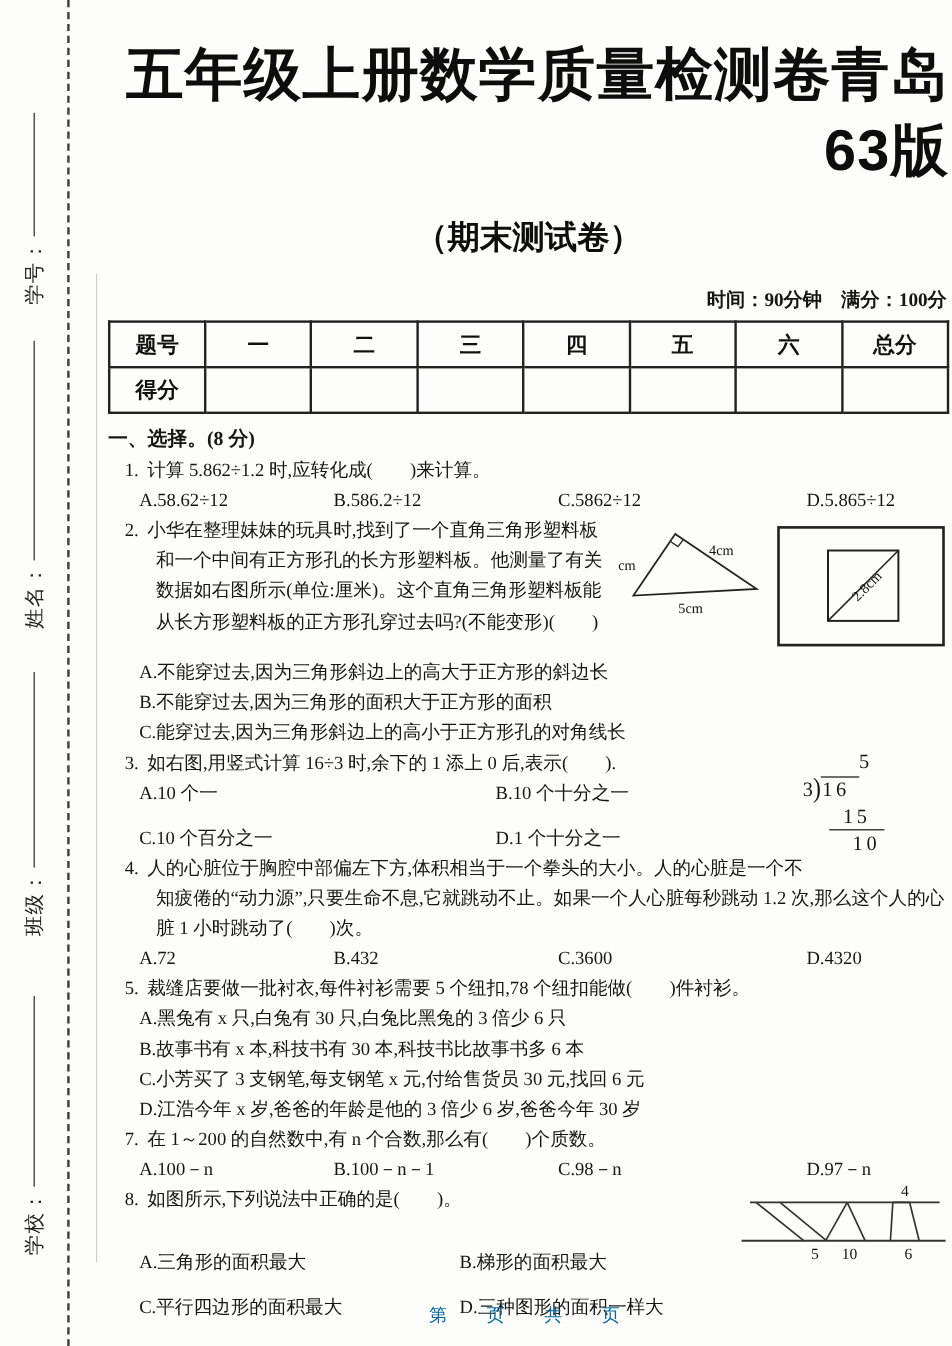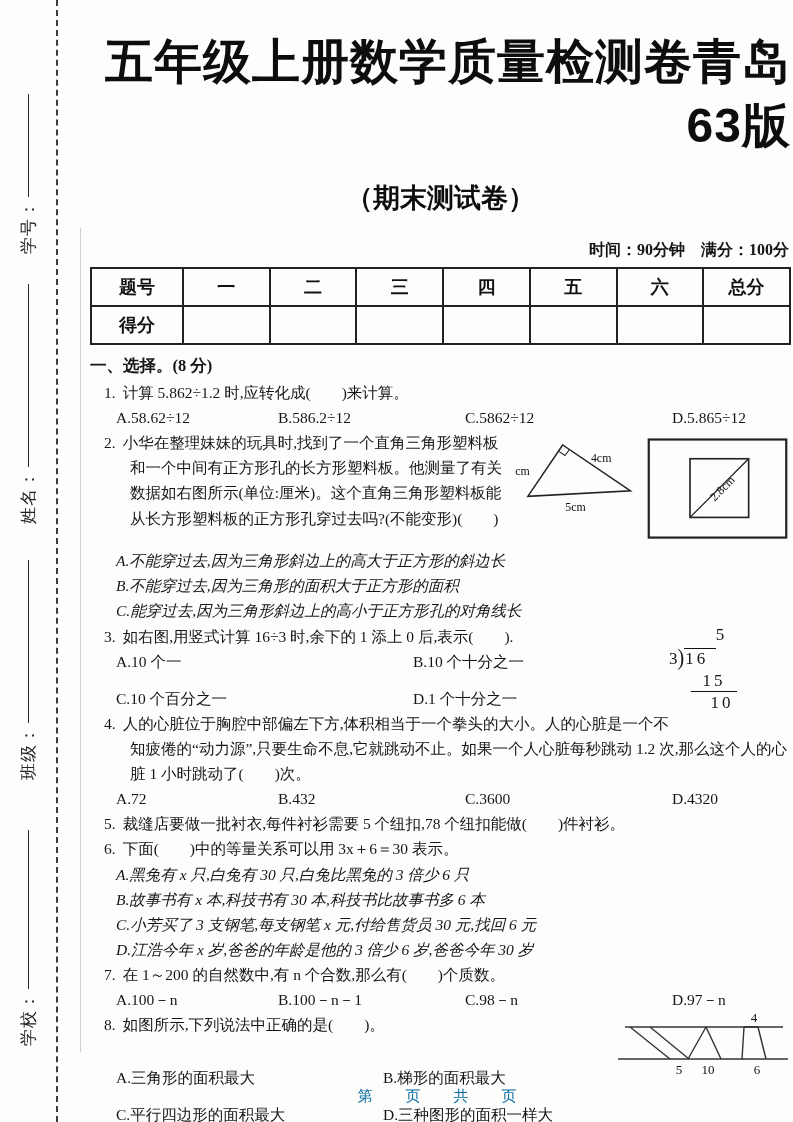--- a/index.html
+++ b/index.html
@@ -35,32 +35,32 @@
     text-align:center; font-family:"Liberation Sans","DejaVu Sans",sans-serif;
     font-weight:bold; font-size:27px; margin-top:22px; color:#0d0d0d;
   }
   .exam-info { text-align:right; font-size:16px; font-weight:600; margin:24px 2px 6px 0; }
 
   table.score-table { width:100%; border-collapse:collapse; table-layout:fixed; }
   table.score-table td {
     border:2px solid #222; height:38px; text-align:center;
     font-size:18px; font-weight:bold; color:#111; background:#fdfdfc;
   }
-  td.col-qnum { width:92px; }
+  td.col-qnum { width:80px; }
 
   .section-title { font-size:16.5px; font-weight:bold; margin:10px 0 3px 0; }
 
   .question { margin-left:14px; font-size:15.5px; line-height:1.62; }
   .q-block { padding-left:26px; text-indent:-26px; }
   .q-num { padding-right:7px; }
   .q-options { margin-left:12px;gap:12px; }
   .q-options.cols-4 { display:grid; grid-template-columns:150px 175px 195px 1fr; }
   .q-options.cols-2 { display:grid; grid-template-columns:285px 1fr; }
   .q-options.cols-2b { display:grid; grid-template-columns:255px 1fr;margin-top:28px; }
-  .q-options.rows { clear:right;font-style:italic; }
+  .q-options.rows { clear:right; }
   .q-options.rows .q-option { display:block; }
   .q-option { white-space:nowrap; }
 
   
   svg { display:block; }
   svg text { font-size:13px; fill:#111; font-family:"Liberation Serif","DejaVu Serif",serif; }
   .fig-q2 { float:right; width:276px; margin:2px 0 2px 8px; display:flex; gap:12px; align-items:flex-start; }
   .fig-q8 { float:right; margin:0 2px 0 8px; }
 
   .longdiv { float:right; margin:0 46px 0 0; font-size:17px; line-height:1.25; text-align:left; }
@@ -198,23 +198,20 @@
       </div>
     </div>
 
     <div class="question">
       <div class="q-block">
         <span class="q-num">5.</span><span class="q-text">裁缝店要做一批衬衣,每件衬衫需要 5 个纽扣,78 个纽扣能做(　　)件衬衫。</span>
       </div>
     </div>
 
     <div class="question">
-      <div class="q-block">
-        <span class="q-num">6.</span><span class="q-text">下面(　　)中的等量关系可以用 3x＋6＝30 表示。</span>
-      </div>
       <div class="q-options rows">
         <span class="q-option">A.黑兔有 x 只,白兔有 30 只,白兔比黑兔的 3 倍少 6 只</span>
         <span class="q-option">B.故事书有 x 本,科技书有 30 本,科技书比故事书多 6 本</span>
         <span class="q-option">C.小芳买了 3 支钢笔,每支钢笔 x 元,付给售货员 30 元,找回 6 元</span>
         <span class="q-option">D.江浩今年 x 岁,爸爸的年龄是他的 3 倍少 6 岁,爸爸今年 30 岁</span>
       </div>
     </div>
 
     <div class="question">
       <div class="q-block">

